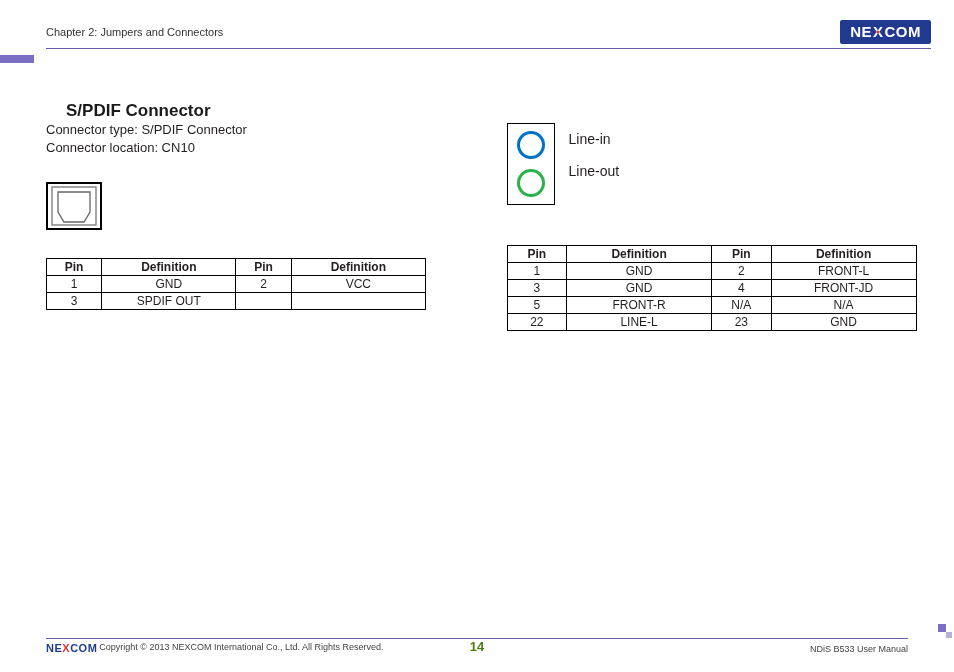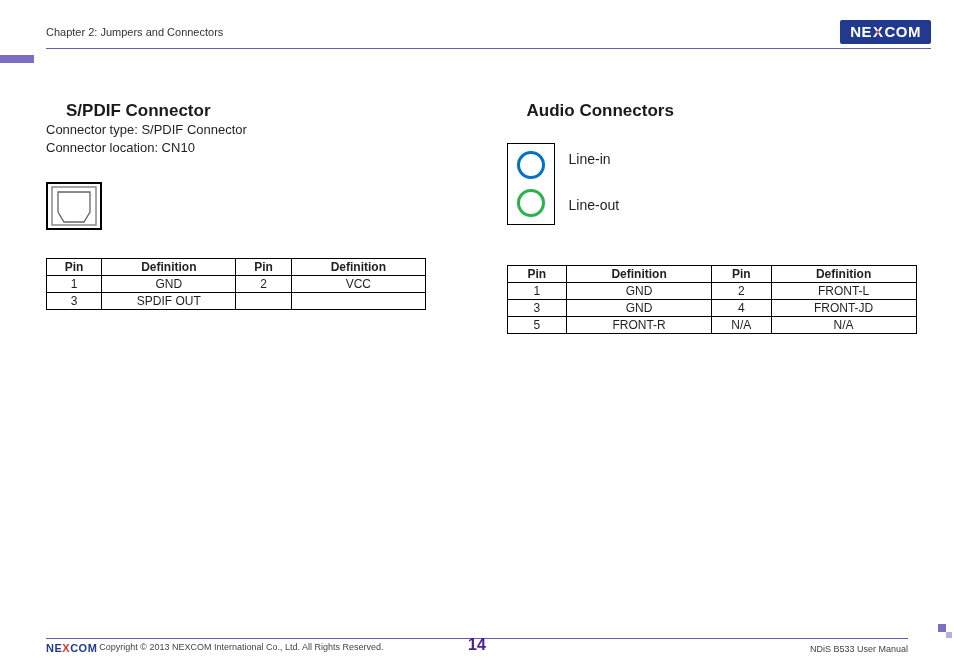--- a/index.html
+++ b/index.html
@@ -100,21 +100,21 @@
   }
   .jack {
     width: 28px; height: 28px;
     border: 3.5px solid; border-radius: 50%;
     background: #fff;
   }
   .jack-blue  { color: #0073c6; }
   .jack-green { color: #2bb24c; }
   .audio-labels {
     display: flex; flex-direction: column;
-    gap: 30px; padding-top: 8px;
+    gap: 16px; padding-top: 8px;
     font-size: 14px;
   }
   .pin-table2 {
     margin-top: 40px;
     border-collapse: collapse;
     font-size: 12px;
     width: 410px;
   }
   .pin-table2 th, .pin-table2 td {
     border: 1px solid #000;
@@ -134,21 +134,21 @@
     font-size: 9px; color:#444;
   }
   .ftr-left { display:flex; flex-direction:row; gap:2px; }
   .mini-logo {
     font-family: Arial, sans-serif;
     font-weight: 800; font-size: 11px;
     color:#213a8f; letter-spacing:0.5px;
   }
   .mini-logo .x { color:#d33; }
   .pg-num {
-    font-weight:700; font-size:16px; color:#4c1d95;
+    font-weight:700; font-size:13px; color:#4d7c0f;
     position:absolute; left:50%; transform:translateX(-50%);
   }
   .ftr-deco {
     position:absolute; right:-46px; bottom:14px;
     width:16px; height:16px;
   }
   .ftr-deco .a { position:absolute; width:8px; height:8px; background:#7a6fc2; left:0; top:0; }
   .ftr-deco .b { position:absolute; width:6px; height:6px; background:#b6afe0; left:8px; top:8px; }
 </style>
 </head>
@@ -199,21 +199,20 @@
             <td>3</td>
             <td>SPDIF OUT</td>
             <td></td>
             <td></td>
           </tr>
         </tbody>
       </table>
     </div>
 
     <div class="col">
-      <div class="sec-title">Audio Connectors</div>
 
       <div class="audio-dgm-wrap">
         <div class="audio-dgm">
           <div class="jack jack-blue"></div>
           <div class="jack jack-green"></div>
         </div>
         <div class="audio-labels">
           <div>Line-in</div>
           <div>Line-out</div>
         </div>
@@ -240,20 +239,26 @@
             <td>GND</td>
             <td>4</td>
             <td>FRONT-JD</td>
           </tr>
           <tr>
             <td>5</td>
             <td>FRONT-R</td>
             <td>N/A</td>
             <td>N/A</td>
           </tr>
+          <tr>
+            <td>22</td>
+            <td>LINE-L</td>
+            <td>23</td>
+            <td>GND</td>
+          </tr>
         </tbody>
       </table>
     </div>
   </div>
 </div>
 
 <div class="footer">
   <hr class="ftr-rule">
   <div class="ftr-row">
     <div class="ftr-left">

